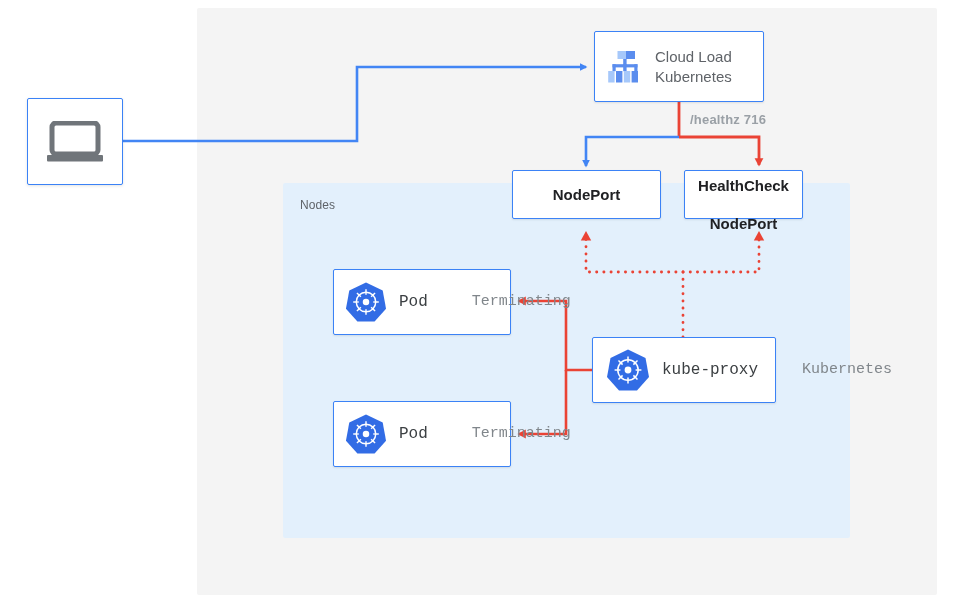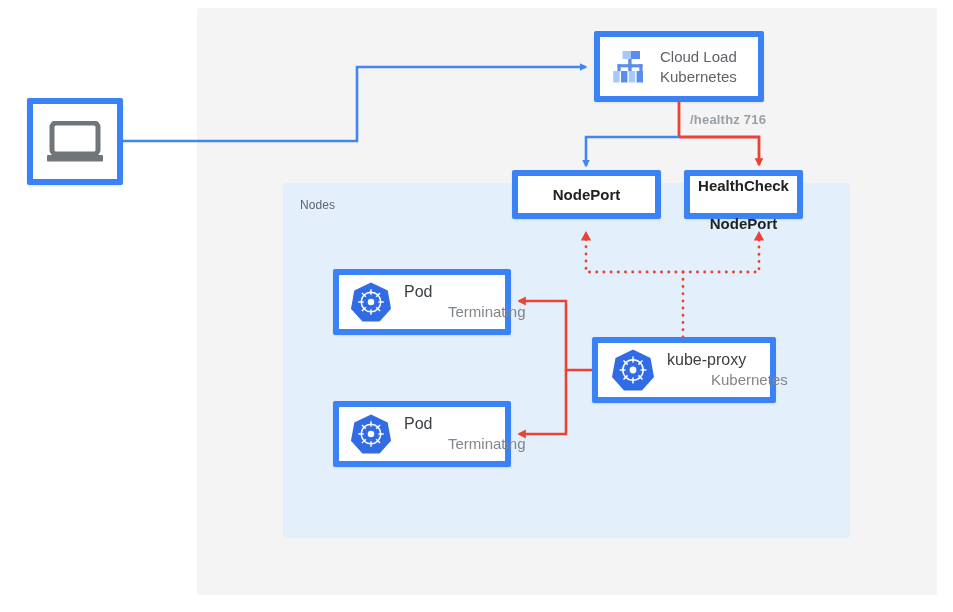--- a/index.html
+++ b/index.html
@@ -48,21 +48,21 @@
     font-size: 12px;
     color: #5f6368;
     letter-spacing: 0.1px;
     white-space: nowrap;
   }
 
   
   .card {
     position: absolute;
     background: #ffffff;
-    border: 6px solid #3b82f6;
+    border: 1px solid #3b82f6;
     border-radius: 2px;
     box-sizing: border-box;
     box-shadow: 0 1px 2px rgba(60,64,67,0.12);
   }
 
   
   .card-client {
     left: 27px;
     top: 98px;
     width: 96px;
@@ -154,22 +154,23 @@
   .k8s-icon {
     width: 44px;
     height: 44px;
     flex: 0 0 auto;
   }
   .k8s-icon.small { width: 42px; height: 42px; }
 
   .card-text {
     margin-left: 12px;
     display: flex;
-    flex-direction: column;
+    flex-direction: row;
     justify-content: center;
+    font-family: Liberation Mono, monospace;
   }
   .card-title {
     font-size: 16px;
     line-height: 20px;
     color: #3c4043;
     white-space: nowrap;
   }
   .card-sub {
     font-size: 15px;
     line-height: 20px;

